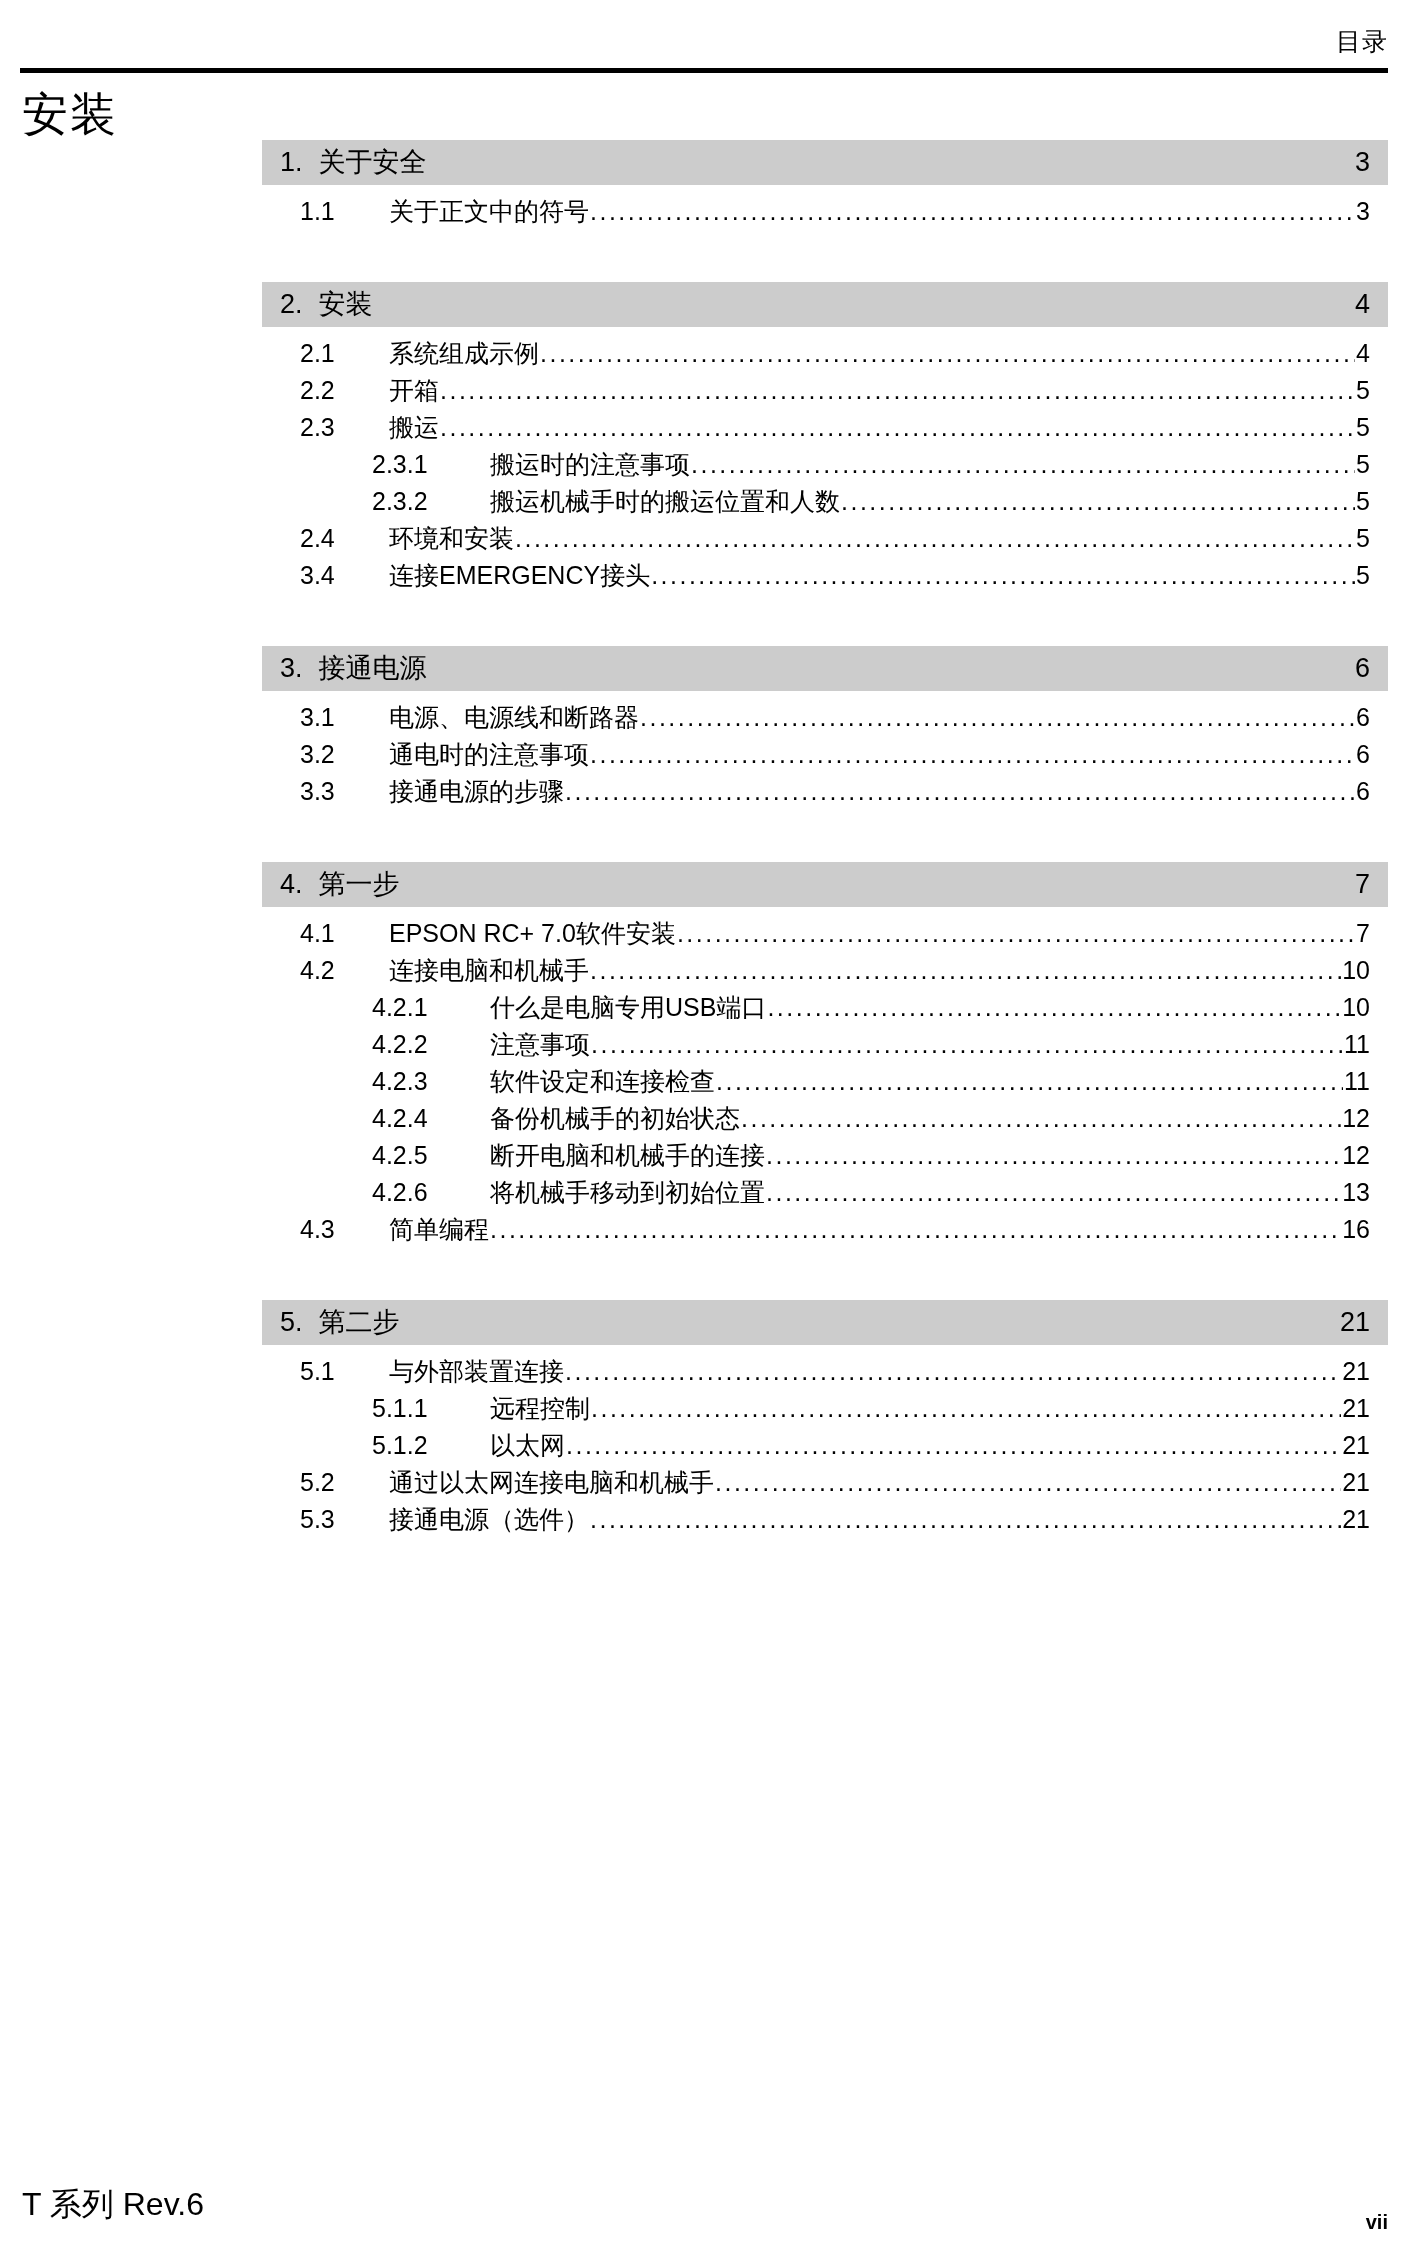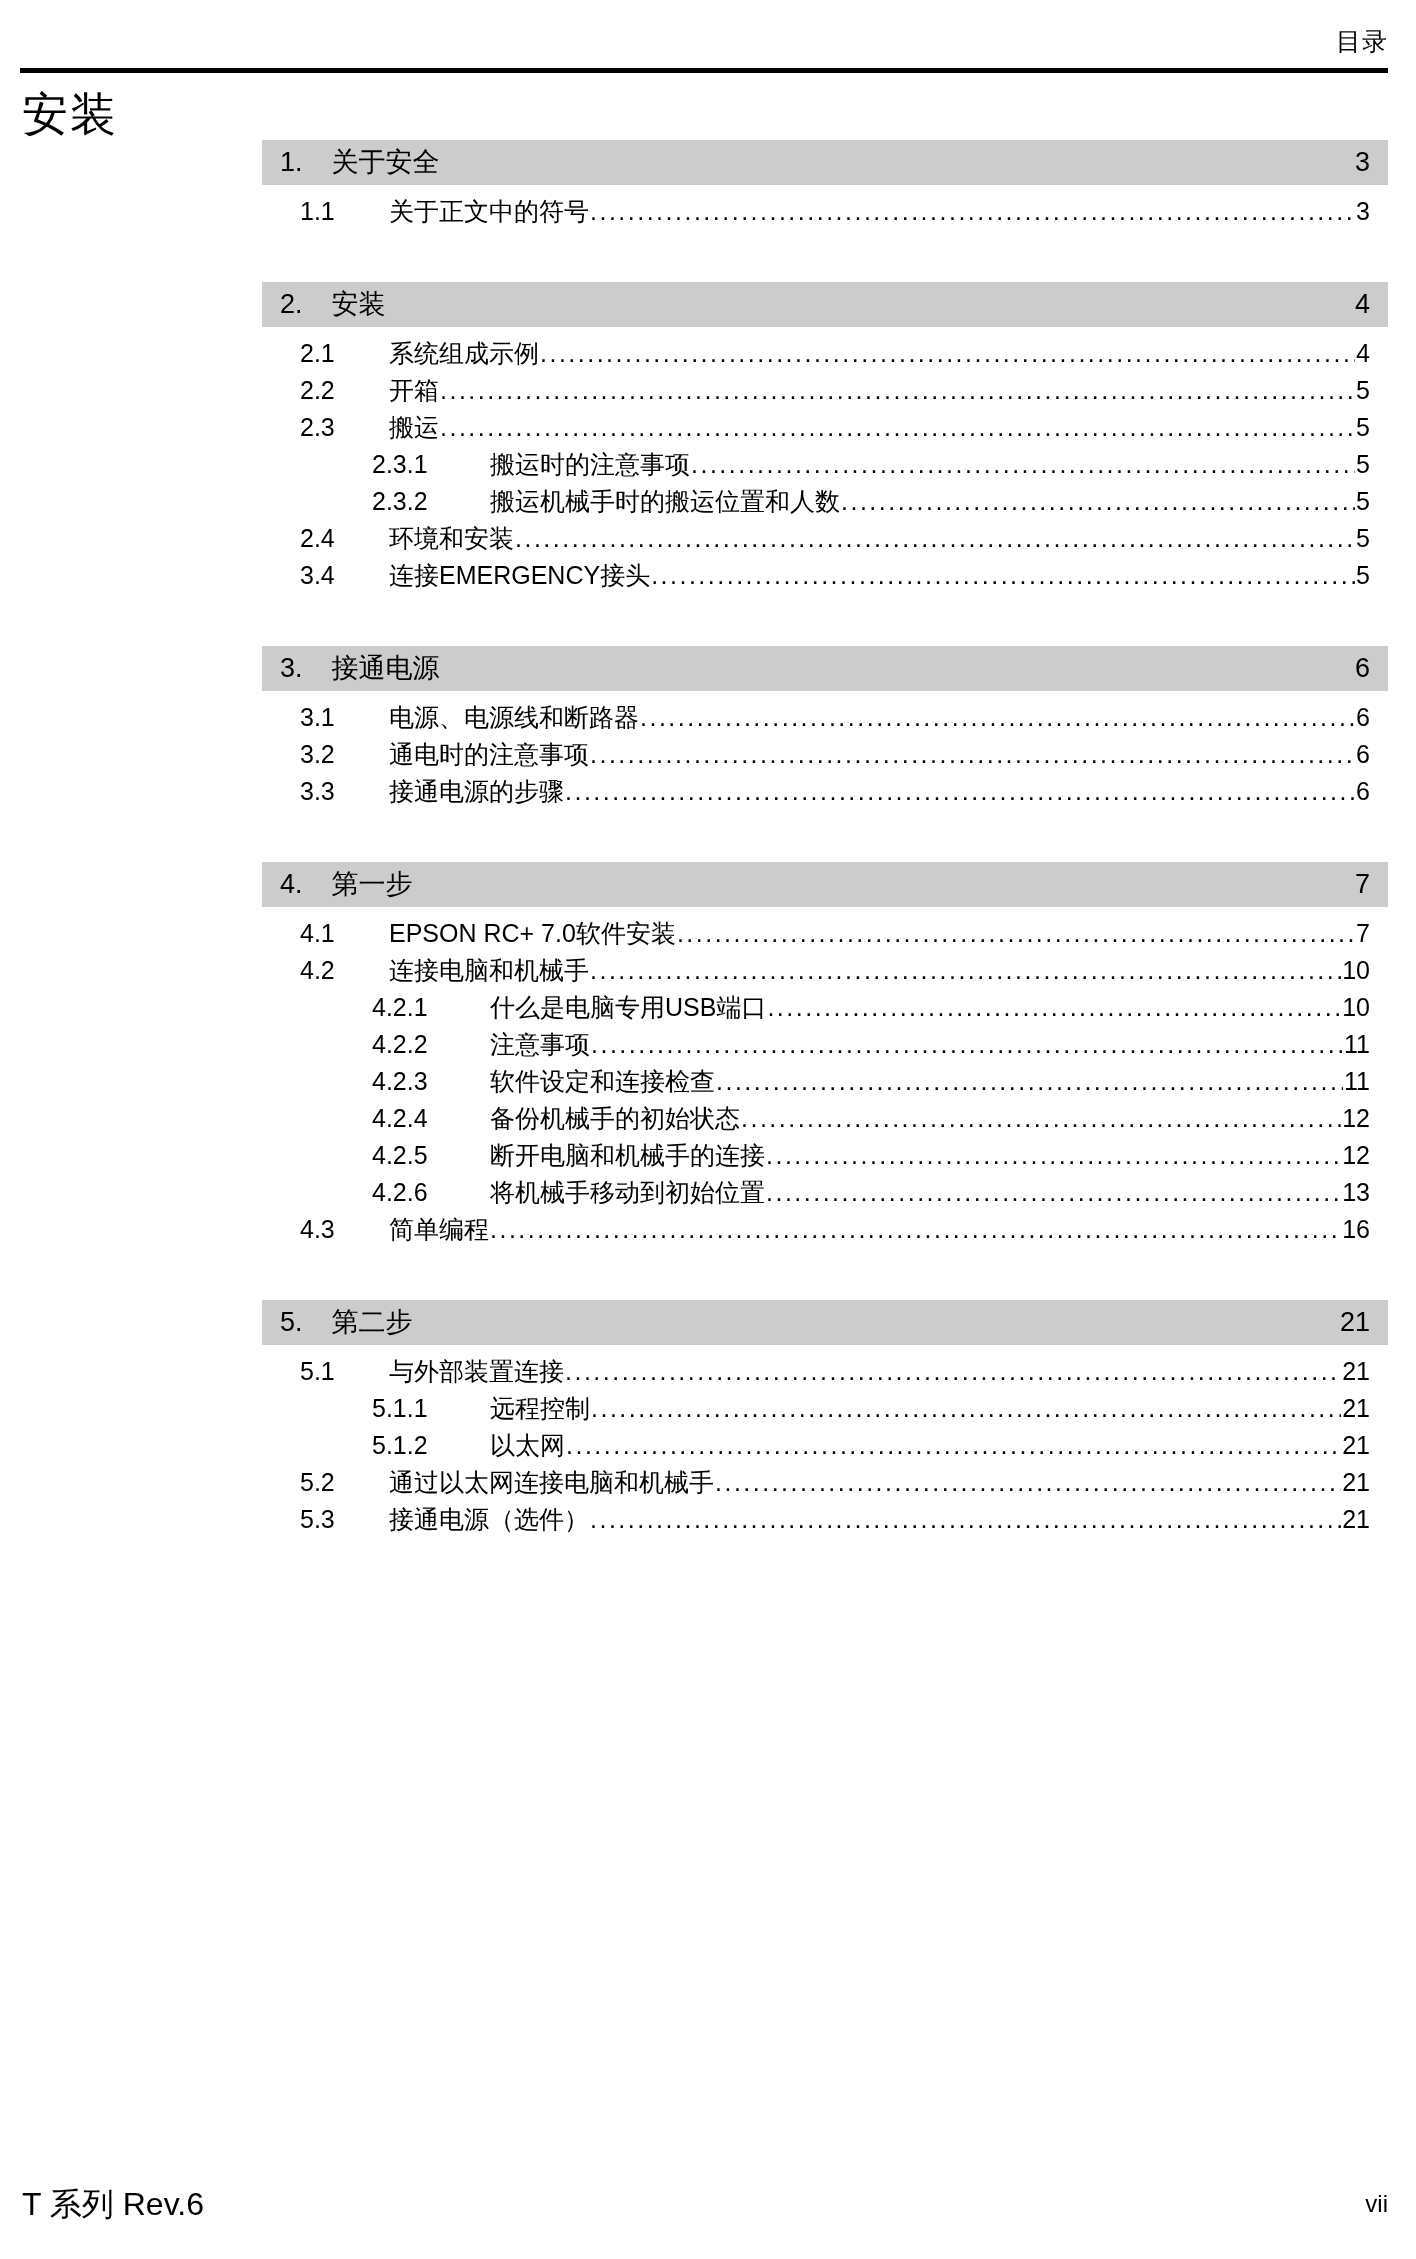--- a/index.html
+++ b/index.html
@@ -83,21 +83,21 @@
     margin-bottom: 8px;
   }
   .chapter .num {
     font-size: 27px;
     line-height: 45px;
     white-space: nowrap;
   }
   .chapter .title {
     font-size: 27px;
     line-height: 45px;
-    margin-left: 29px;
+    margin-left: 16px;
     white-space: nowrap;
     flex: 0 0 auto;
   }
   .chapter .spacer {
     flex: 1 1 auto;
   }
   .chapter .pg {
     font-size: 27px;
     line-height: 45px;
     white-space: nowrap;
@@ -158,24 +158,25 @@
     position: absolute;
     left: 0;
     top: 0;
     font-size: 32px;
     line-height: 34px;
     white-space: nowrap;
   }
   .footer-right {
     position: absolute;
     right: 0;
-    top: 0;
-    font-size: 24px;
+    top: 18px;
+    font-size: 20px;
     line-height: 34px;
     white-space: nowrap;
+    font-weight: bold;
   }
 </style>
 </head>
 <body>
 
 <div class="page">
 
   <div class="header">
     <div class="header-title">目录</div>
     <div class="header-rule"></div>

